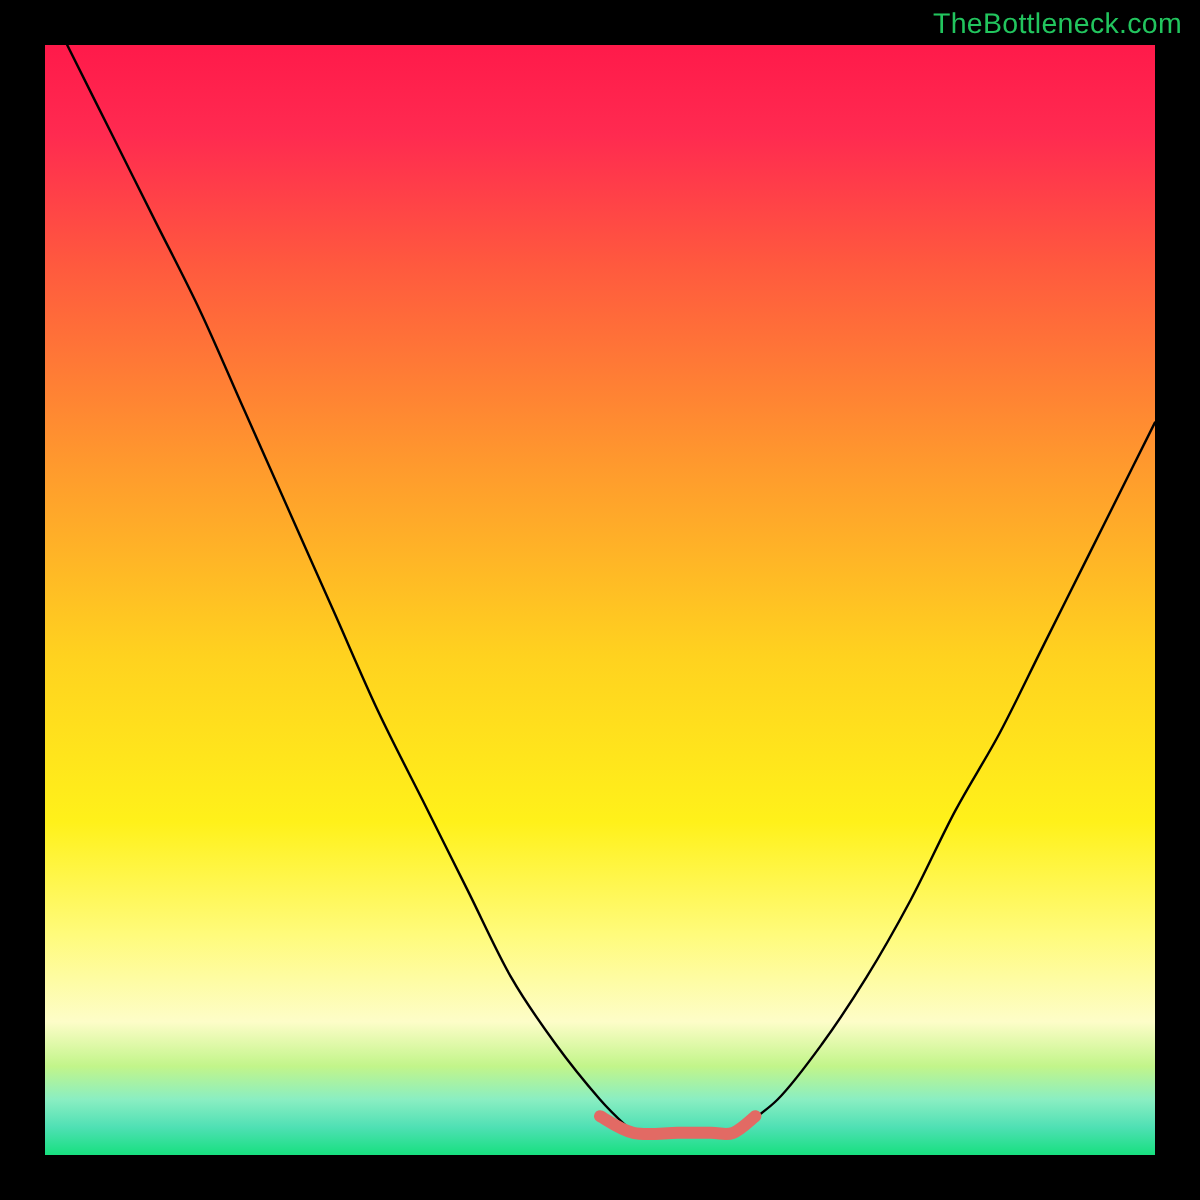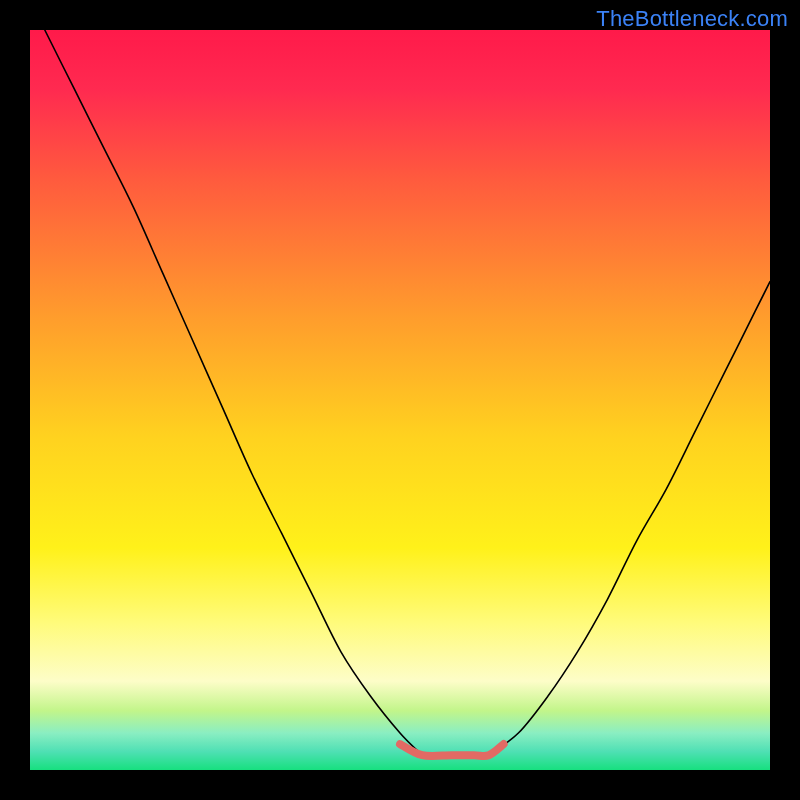--- a/index.html
+++ b/index.html
@@ -13,22 +13,22 @@
   }
   .stage {
     position: relative;
     width: 800px;
     height: 800px;
   }
   .watermark {
     position: absolute;
     top: 6px;
     right: 12px;
-    color: #3b82f6;
-    font-size: 22px;
+    color: #22c55e;
+    font-size: 19px;
     font-weight: 500;
     letter-spacing: 0.2px;
     z-index: 10;
   }
   svg {
     display: block;
   }
   .curve-black {
     fill: none;
     stroke: #000000;

